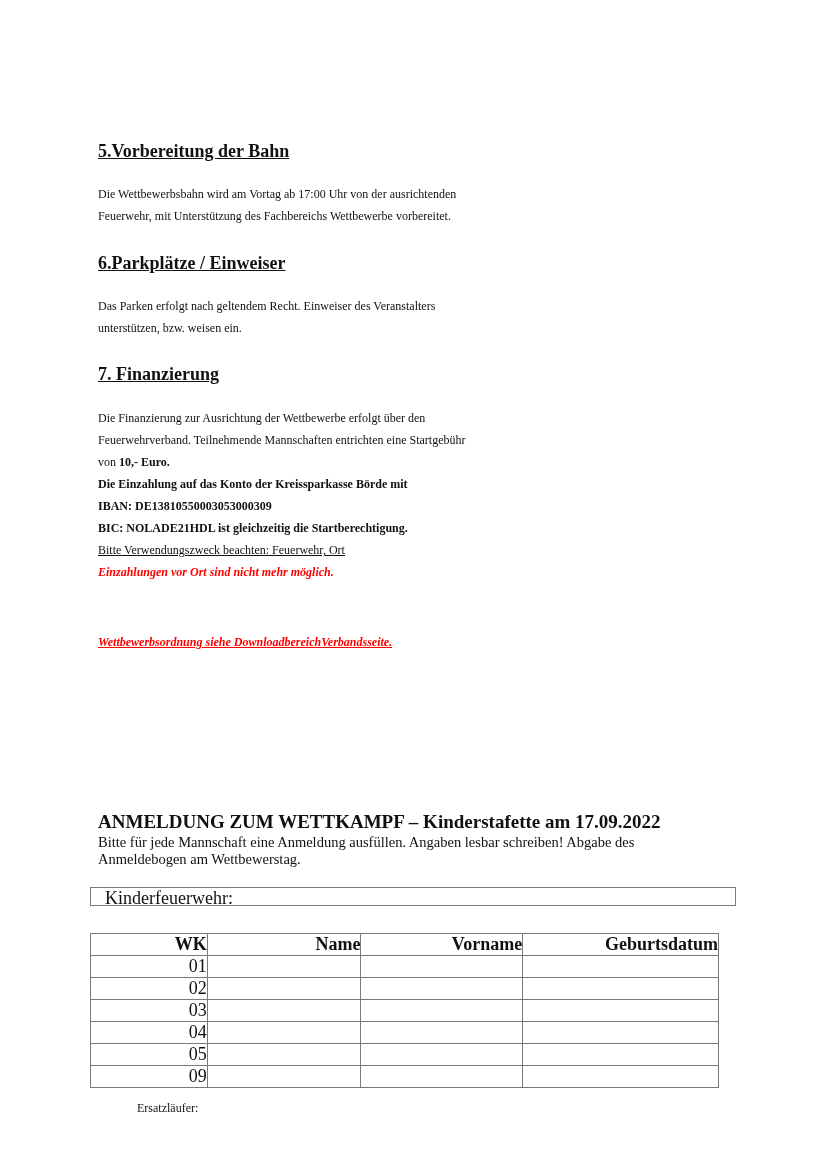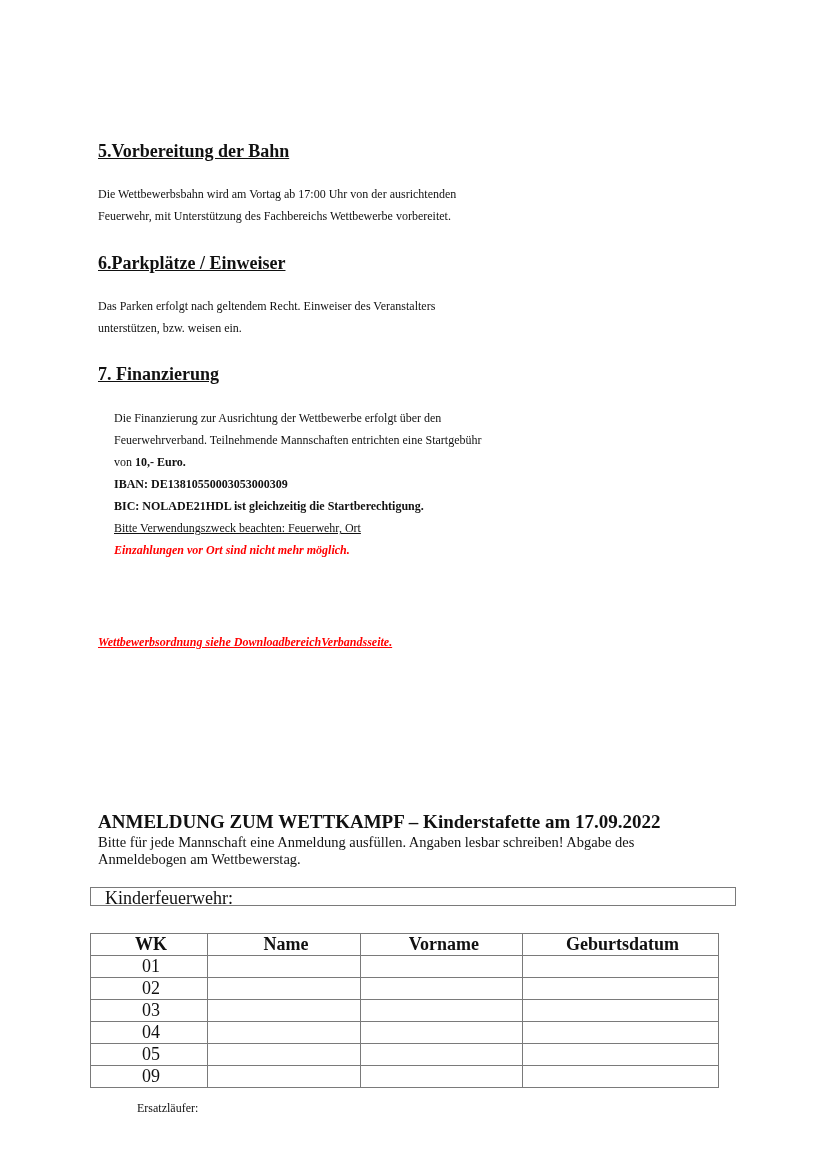--- a/index.html
+++ b/index.html
@@ -19,44 +19,45 @@
       position: absolute; left: 90px; top: 887px; width: 646px; height: 19px;
       border: 1px solid #7a7a7a; box-sizing: border-box;
       font-weight: normal; font-size: 18px; line-height: 21px; padding-left: 14px;
     }
     table.entry {
       position: absolute; left: 90px; top: 933px; width: 629px;
       border-collapse: collapse; font-size: 18px;
     }
     table.entry th, table.entry td {
       border: 1px solid #7a7a7a; height: 21px; padding: 0 0 0 4px;
-      text-align: center; vertical-align: top; line-height: 21px;
+      text-align: right; vertical-align: top; line-height: 21px;
     }
     table.entry th { font-weight: bold; }
   </style>
 </head>
 <body>
 
 <div class="abs h" style="left:98px; top:140px;">5.Vorbereitung der Bahn</div>
 <div class="abs p" style="left:98px; top:183px;">
   <div>Die Wettbewerbsbahn wird am Vortag ab 17:00 Uhr von der ausrichtenden</div>
   <div>Feuerwehr, mit Unterstützung des Fachbereichs Wettbewerbe vorbereitet.</div>
 </div>
 
 <div class="abs h" style="left:98px; top:252px;">6.Parkplätze / Einweiser</div>
 <div class="abs p" style="left:98px; top:295px;">
   <div>Das Parken erfolgt nach geltendem Recht. Einweiser des Veranstalters</div>
   <div>unterstützen, bzw. weisen ein.</div>
 </div>
 
 <div class="abs h" style="left:98px; top:363px;">7. Finanzierung</div>
-<div class="abs p" style="left:98px; top:407px;margin-left:16px;">
+<div class="abs p" style="left:98px; top:407px;">
   <div>Die Finanzierung zur Ausrichtung der Wettbewerbe erfolgt über den</div>
   <div>Feuerwehrverband. Teilnehmende Mannschaften entrichten eine Startgebühr</div>
   <div><span>von </span><span class="b">10,- Euro.</span></div>
+  <div class="b">Die Einzahlung auf das Konto der Kreissparkasse Börde mit</div>
   <div class="b">IBAN: DE13810550003053000309</div>
   <div class="b">BIC: NOLADE21HDL ist gleichzeitig die Startberechtigung.</div>
   <div class="u">Bitte Verwendungszweck beachten: Feuerwehr, Ort</div>
   <div class="red">Einzahlungen vor Ort sind nicht mehr möglich.</div>
 </div>
 
 <div class="abs p red u" style="left:98px; top:631px;text-align:center;">Wettbewerbsordnung siehe DownloadbereichVerbandsseite.</div>
 
 <div class="abs title" style="left:98px; top:811px;">ANMELDUNG ZUM WETTKAMPF –  Kinderstafette am 17.09.2022</div>
 <div class="abs small" style="left:98px; top:834px;">

